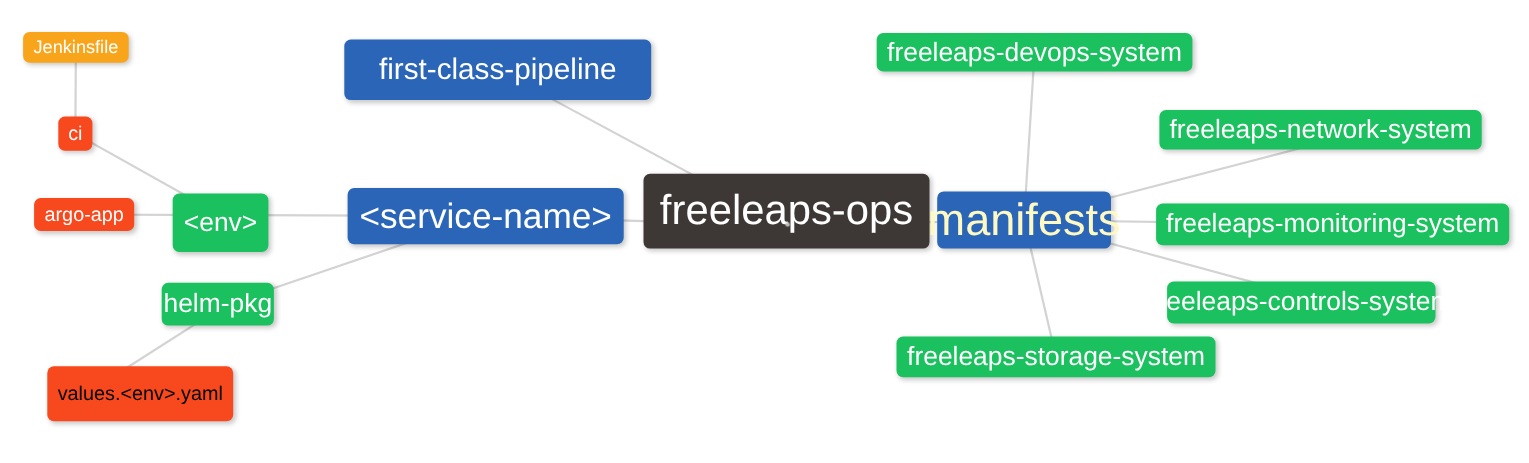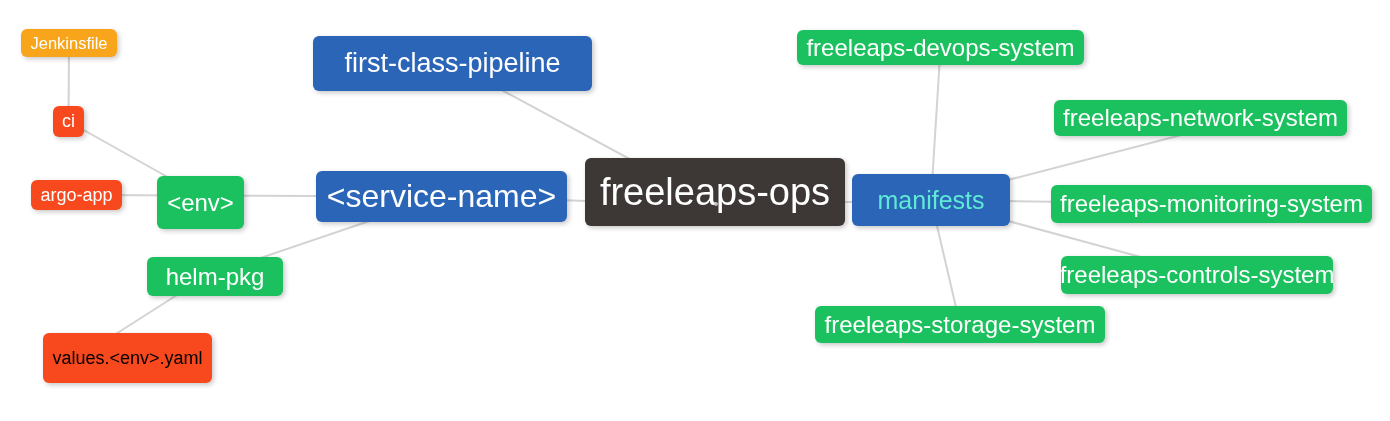--- a/index.html
+++ b/index.html
@@ -62,25 +62,25 @@
       <line x1="931" y1="200" x2="940.5" y2="47.5" stroke="#d3d3d3" stroke-width="2"></line>
       <line x1="931" y1="200" x2="1200.5" y2="130" stroke="#d3d3d3" stroke-width="2"></line>
       <line x1="931" y1="200" x2="1211.5" y2="204" stroke="#d3d3d3" stroke-width="2"></line>
       <line x1="931" y1="200" x2="1207" y2="275" stroke="#d3d3d3" stroke-width="2"></line>
       <line x1="931" y1="200" x2="960" y2="324.5" stroke="#d3d3d3" stroke-width="2"></line>
     </svg>
     <div class="node" style="left: 21px; top: 29px; width: 96px; height: 28px; font-size: 16.5px; background: rgb(249, 165, 27); color: rgb(255, 255, 255);">Jenkinsfile</div>
     <div class="node" style="left: 53px; top: 106px; width: 31px; height: 31px; font-size: 18px; background: rgb(248, 72, 29); color: rgb(255, 255, 255);">ci</div>
     <div class="node" style="left: 31px; top: 180px; width: 91px; height: 30px; font-size: 18px; background: rgb(248, 72, 29); color: rgb(255, 255, 255);">argo-app</div>
     <div class="node" style="left: 157px; top: 176px; width: 87px; height: 53px; font-size: 24px; background: rgb(27, 193, 94); color: rgb(255, 255, 255);">&lt;env&gt;</div>
-    <div class="node" style="left: 147px; top: 257px; width: 136px; height: 39px; font-size: 24px; background: rgb(27, 193, 94); color: rgb(255, 255, 255);">helm-pkg</div>
+    <div class="node" style="left: 147px; top: 257px; width: 102px; height: 39px; font-size: 24px; background: rgb(27, 193, 94); color: rgb(255, 255, 255);">helm-pkg</div>
     <div class="node" style="left: 7px; top: 333px; width: 169px; height: 50px; font-size: 18px; background: rgb(248, 72, 29); color: #000000; margin-left: 36px;">values.&lt;env&gt;.yaml</div>
     <div class="node" style="left: 313px; top: 36px; width: 279px; height: 55px; font-size: 27px; background: rgb(42, 101, 184); color: rgb(255, 255, 255);">first-class-pipeline</div>
     <div class="node" style="left: 316px; top: 171px; width: 251px; height: 51px; font-size: 32px; background: rgb(42, 101, 184); color: rgb(255, 255, 255);">&lt;service-name&gt;</div>
     <div class="node" style="left: 585px; top: 158px; width: 260px; height: 68px; font-size: 38px; background: rgb(61, 56, 54); color: rgb(255, 255, 255);">freeleaps-ops</div>
-    <div class="node" style="left: 852px; top: 174px; width: 158px; height: 52px; font-size: 25px; background: rgb(42, 101, 184); color: #5eead4;">manifests</div>
+    <div class="node" style="left: 852px; top: 174px; width: 158px; height: 52px; font-size: 41px; background: rgb(42, 101, 184); color: #fef9c3;">manifests</div>
     <div class="node" style="left: 797px; top: 30px; width: 287px; height: 35px; font-size: 24px; background: rgb(27, 193, 94); color: rgb(255, 255, 255);">freeleaps-devops-system</div>
     <div class="node" style="left: 1054px; top: 100px; width: 293px; height: 36px; font-size: 24px; background: rgb(27, 193, 94); color: rgb(255, 255, 255);">freeleaps-network-system</div>
     <div class="node" style="left: 1051px; top: 185px; width: 321px; height: 38px; font-size: 24px; background: rgb(27, 193, 94); color: rgb(255, 255, 255);">freeleaps-monitoring-system</div>
-    <div class="node" style="left: 1061px; top: 256px; width: 272px; height: 38px; font-size: 24px; background: rgb(27, 193, 94); color: rgb(255, 255, 255);">freeleaps-controls-system</div>
+    <div class="node" style="left: 1061px; top: 256px; width: 244px; height: 38px; font-size: 24px; background: rgb(27, 193, 94); color: rgb(255, 255, 255);">freeleaps-controls-system</div>
     <div class="node" style="left: 815px; top: 306px; width: 290px; height: 37px; font-size: 24px; background: rgb(27, 193, 94); color: rgb(255, 255, 255);">freeleaps-storage-system</div>
     <div class="cursor-dot" style="left: 714px; top: 202px;"></div>
   </div>
 
 </body></html>

